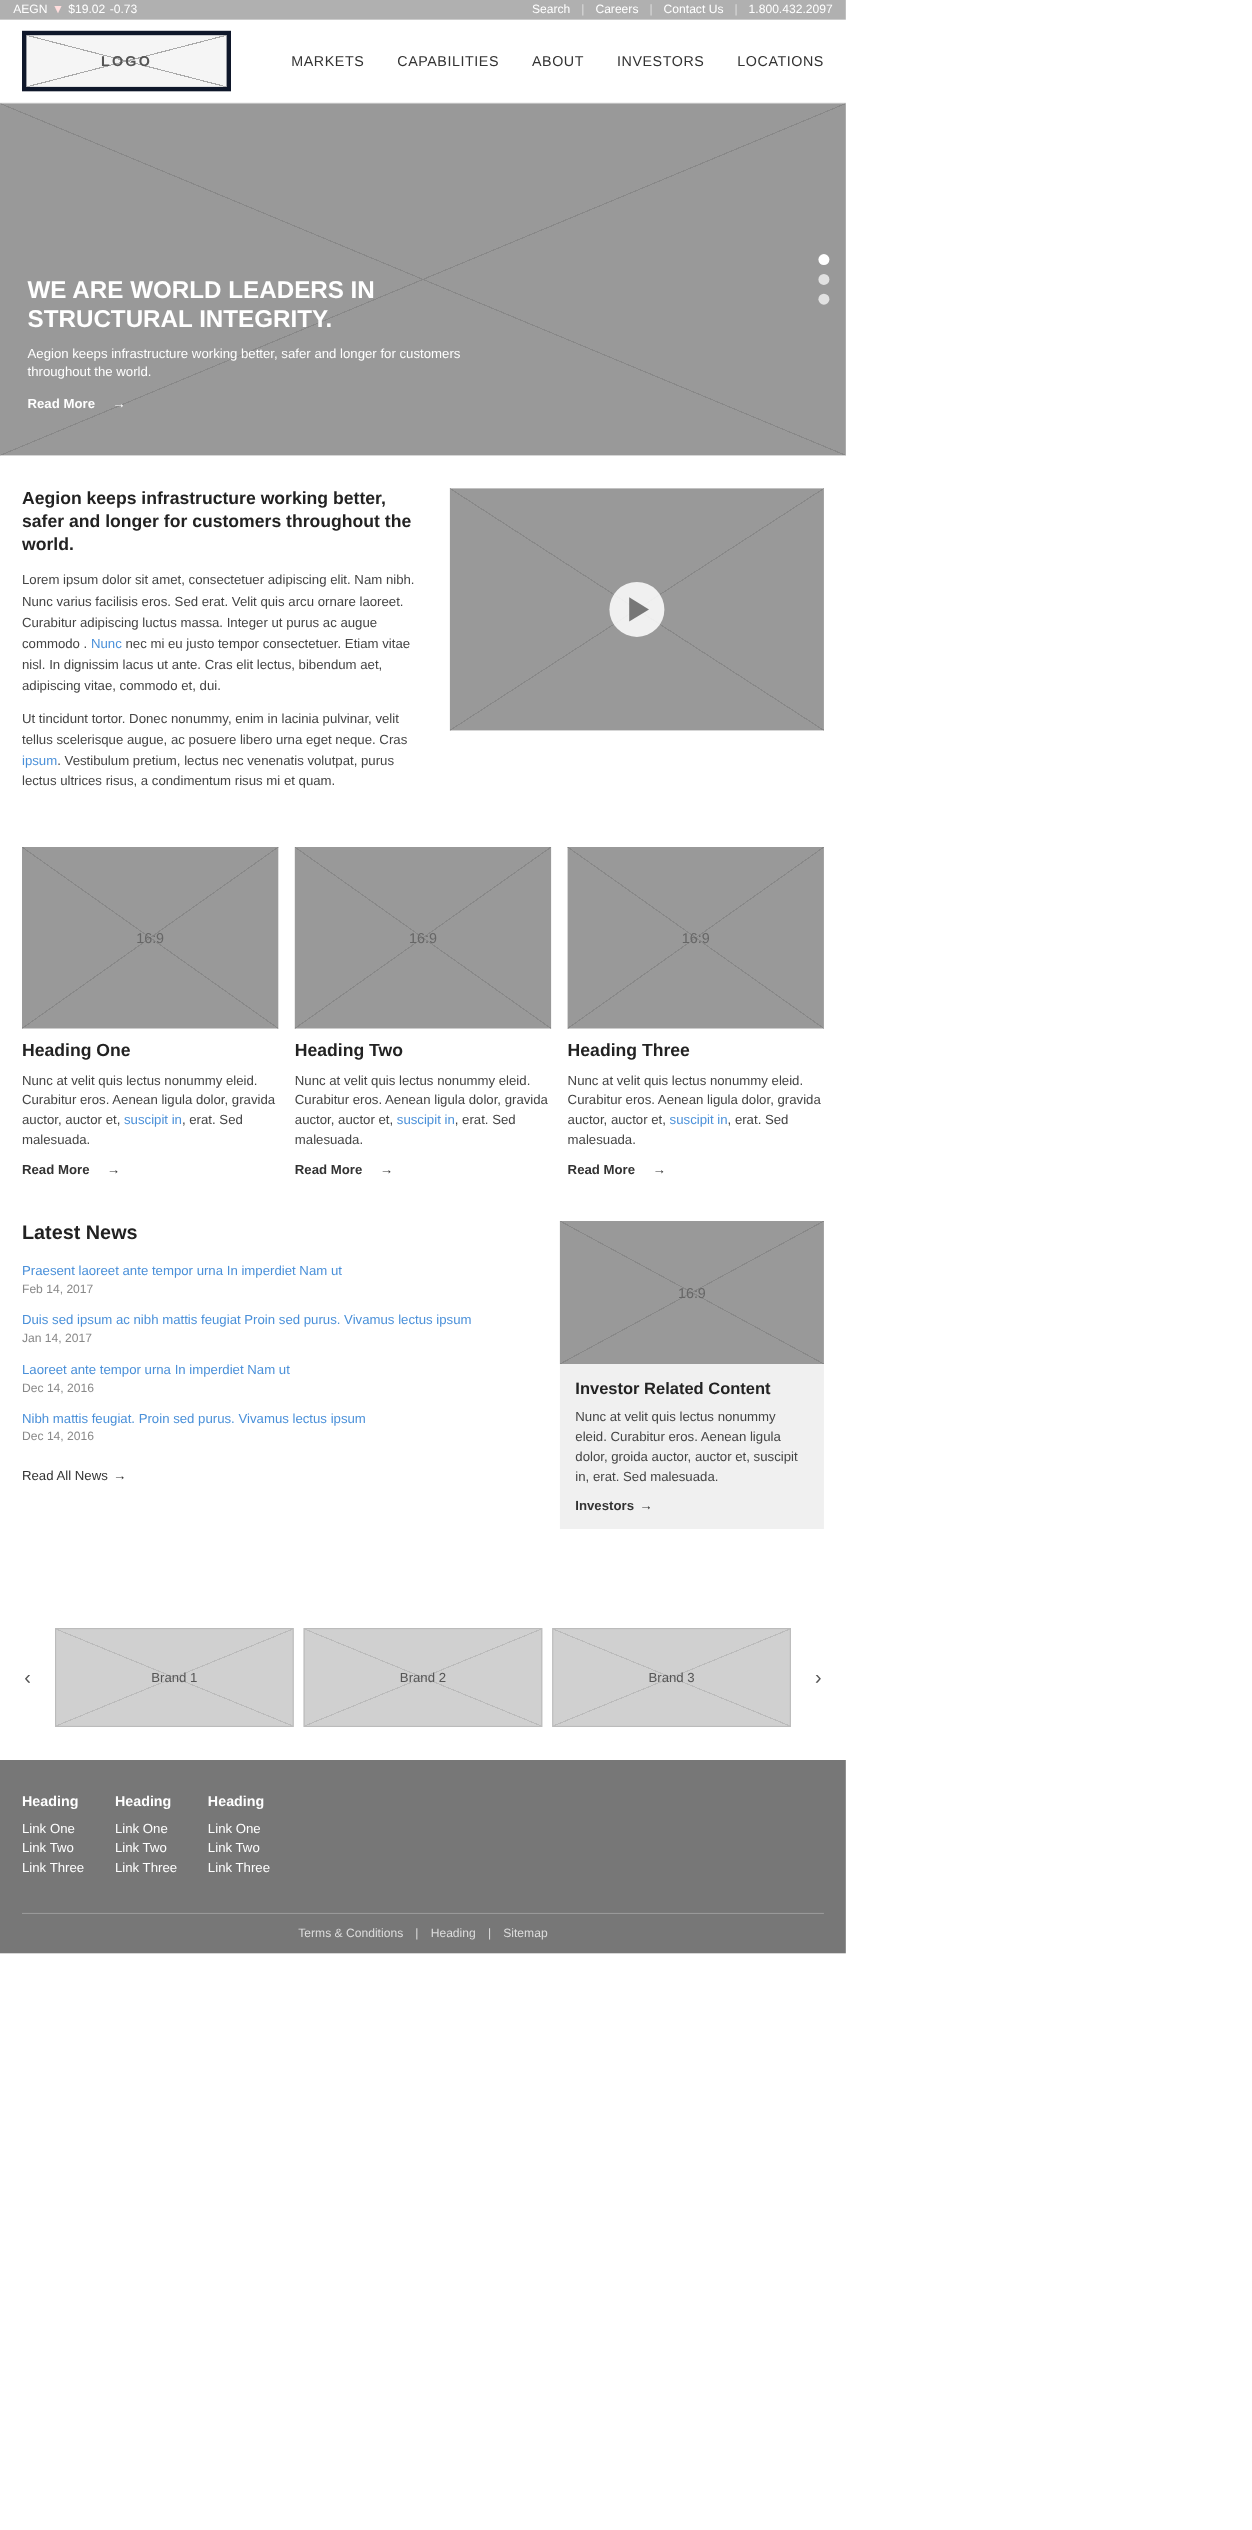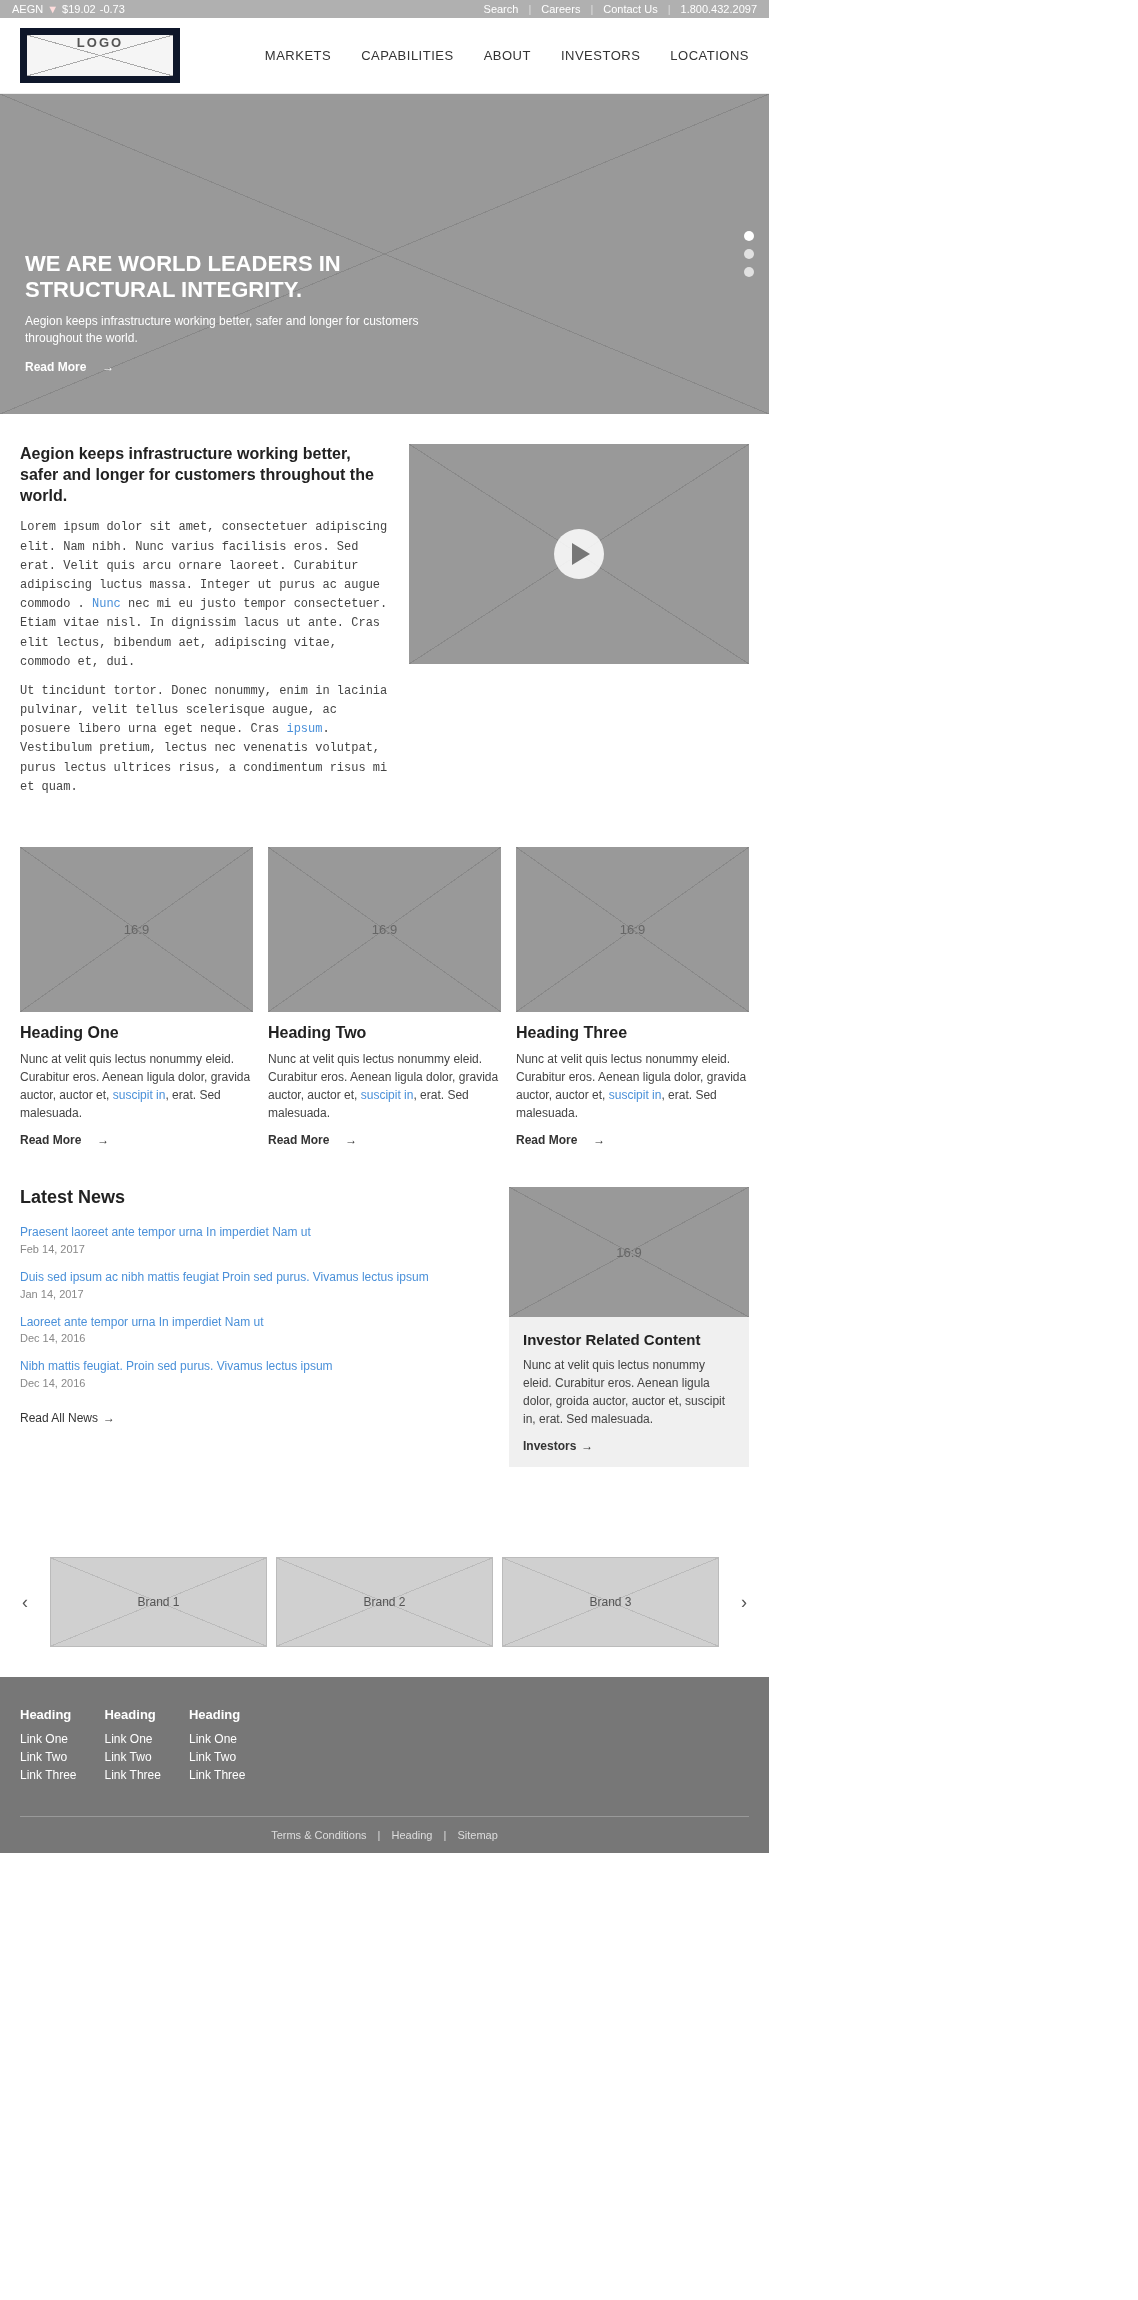--- a/index.html
+++ b/index.html
@@ -25,24 +25,25 @@
     
     .nav {
       display: flex;
       align-items: center;
       justify-content: space-between;
       padding: 10px 20px;
       background: #fff;
       border-bottom: 1px solid #eee;
     }
     .logo-box {
-      width: 160px;
+      width: 190px;
       height: 55px;
-      border: 7px solid #0f172a;
-      display: flex;
+      border: 4px solid #0f172a;
+      display: flex;
+      align-items: center;
       justify-content: center;
       position: relative;
       background: #f5f5f5;
     }
     .logo-box::before, .logo-box::after {
       content: '';
       position: absolute;
       width: 100%;
       height: 100%;
       top: 0; left: 0;
@@ -156,21 +157,20 @@
       font-size: 16px;
       font-weight: bold;
       margin-bottom: 12px;
       line-height: 1.3;
     }
     .about-text p {
       font-size: 12px;
       color: #444;
       line-height: 1.6;
       margin-bottom: 10px;
-      font-family: Liberation Mono, monospace;
     }
     .about-text p .highlight { color: #4a90d9; }
     .about-video {
       width: 340px;
       min-width: 340px;
       height: 220px;
       background: #999;
       position: relative;
       display: flex;
       align-items: center;

